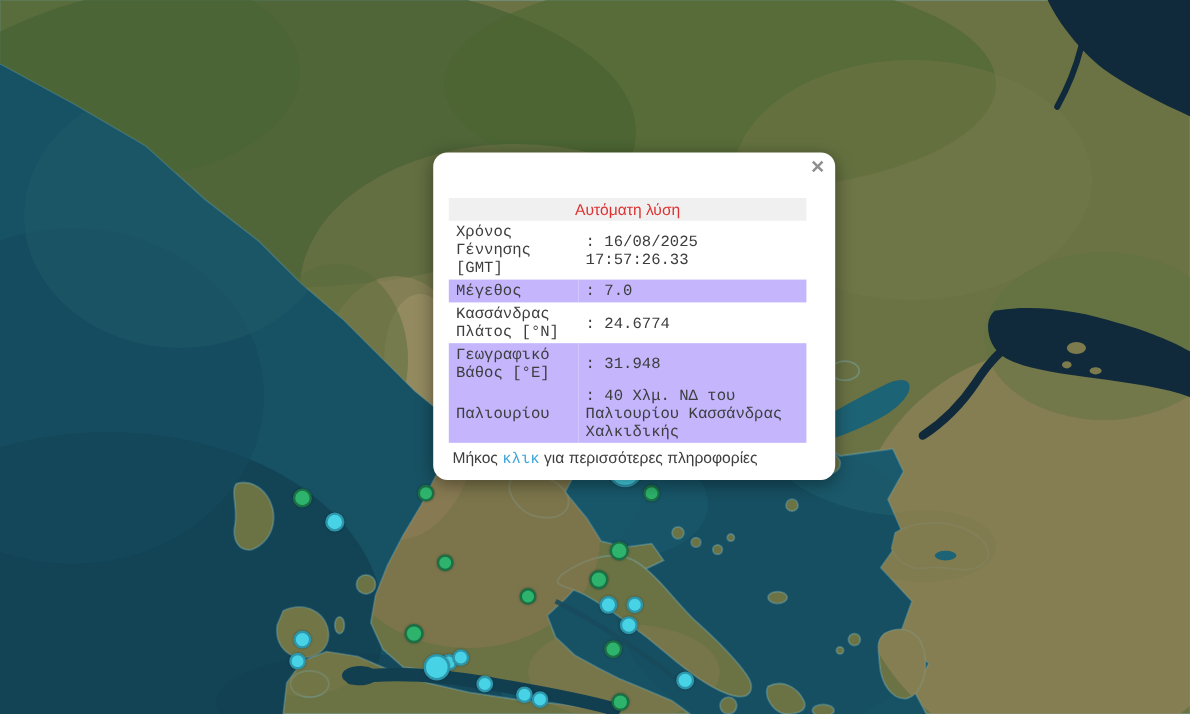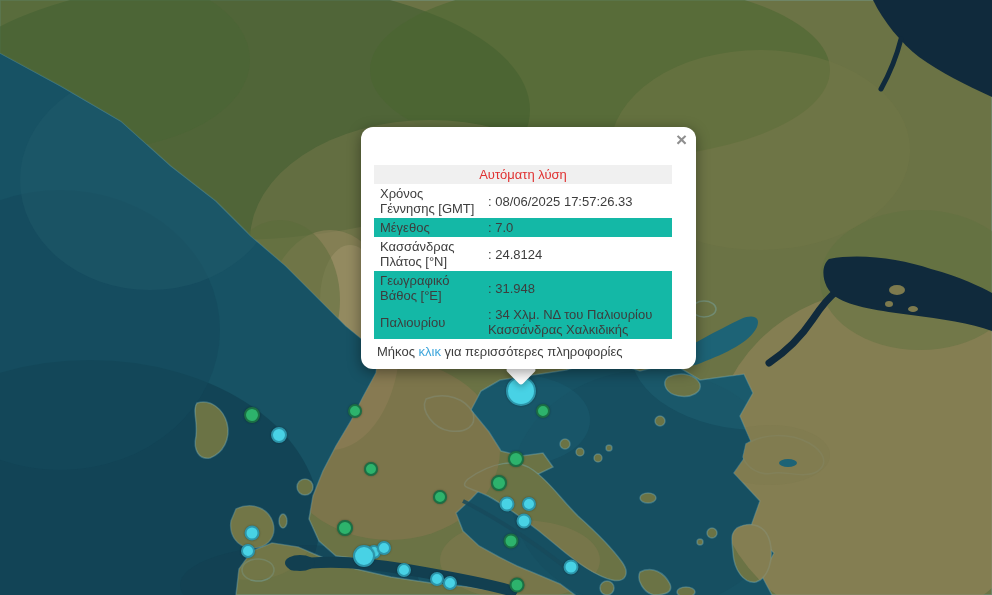--- a/index.html
+++ b/index.html
@@ -33,25 +33,25 @@
     padding:2px 3px;font-family:inherit;font-weight:700;
   }
   .popup .content{
     margin:8px 24px 10px 13px;font-size:13px;line-height:15px;color:#3d3d3d;
   }
   .popup table{width:100%;border-collapse:collapse;margin-top:38px;}
   .popup th.title{
     background:#f0f0f0;color:#e03131;font-weight:400;text-align:center;
     padding:2px 4px;font-size:13px;
   }
-  .popup td{padding:2px 2px 2px 6px;vertical-align:middle;}
+  .popup td{padding:2px 2px 2px 6px;vertical-align:middle;font-family:Liberation Mono, monospace;}
   .popup td.lbl{width:100px;}
-  .popup tr.shaded td{background:#14b8a6;}
+  .popup tr.shaded td{background:#c4b5fd;}
   .popup .footer{margin-top:5px;padding-left:3px;}
-  .popup .link{color:#3ea6dc;text-decoration:none;cursor:pointer;}
+  .popup .link{color:#3ea6dc;text-decoration:none;cursor:pointer;font-family:Liberation Mono, monospace;}
 </style>
 </head>
 <body>
 
 <svg id="map" viewBox="0 0 992 595" width="992" height="595" preserveAspectRatio="none">
   <defs>
     <clipPath id="landclip">
       <path d="M0,0 H992 V595 H772 L762,576 774,553 750,529 760,501 734,473 753,446 740,416 753,393 744,374 700,380 672,363 640,371 604,359 566,370 540,374 500,380 481,391 471,410 489,432 501,451 521,456 543,453 553,467 532,477 506,467 488,481 471,499 456,513 463,531 479,546 499,557 517,566 534,573 560,584 575,595 H508 L496,583 470,578 432,571 396,566 361,559 336,556 319,541 309,519 313,496 323,471 336,446 351,421 363,397 376,373 379,353 346,326 316,296 286,266 251,236 216,201 171,166 121,121 61,86 0,53 Z"></path>
       <path d="M236,595 L239,569 252,551 272,543 298,547 326,559 356,569 391,577 431,583 469,587 496,591 511,595 Z"></path>
       <path d="M468,479 C492,462 516,458 533,470 C549,481 560,498 578,516 C596,532 612,548 622,562 C630,573 626,583 612,580 C595,576 576,562 556,545 C534,526 506,506 488,496 C471,487 458,489 468,479 Z"></path>
@@ -170,35 +170,35 @@
   <div class="content">
     <table>
       <thead>
         <tr>
             <th class="title" colspan="2">Αυτόματη λύση</th>
           </tr>
       </thead>
       <tbody id="rows">
           <tr>
             <td class="lbl">Χρόνος Γέννησης [GMT]</td>
-            <td class="val">: 08/06/2025 17:57:26.33</td>
+            <td class="val">: 16/08/2025 17:57:26.33</td>
           </tr>
           <tr class="shaded">
             <td class="lbl">Μέγεθος</td>
             <td class="val">: 7.0</td>
           </tr>
           <tr>
             <td class="lbl">Κασσάνδρας Πλάτος [°N]</td>
-            <td class="val">: 24.8124</td>
+            <td class="val">: 24.6774</td>
           </tr>
           <tr class="shaded">
             <td class="lbl">Γεωγραφικό Βάθος [°E]</td>
             <td class="val">: 31.948</td>
           </tr>
           <tr class="shaded">
             <td class="lbl">Παλιουρίου</td>
-            <td class="val">: 34 Χλμ. ΝΔ του Παλιουρίου Κασσάνδρας Χαλκιδικής</td>
+            <td class="val">: 40 Χλμ. ΝΔ του Παλιουρίου Κασσάνδρας Χαλκιδικής</td>
           </tr>
         </tbody>
     </table>
     <div class="footer"><span>Μήκος </span><a class="link" href="#">κλικ</a><span> για περισσότερες πληροφορίες</span></div>
   </div>
 </div>
 
 </body></html>

